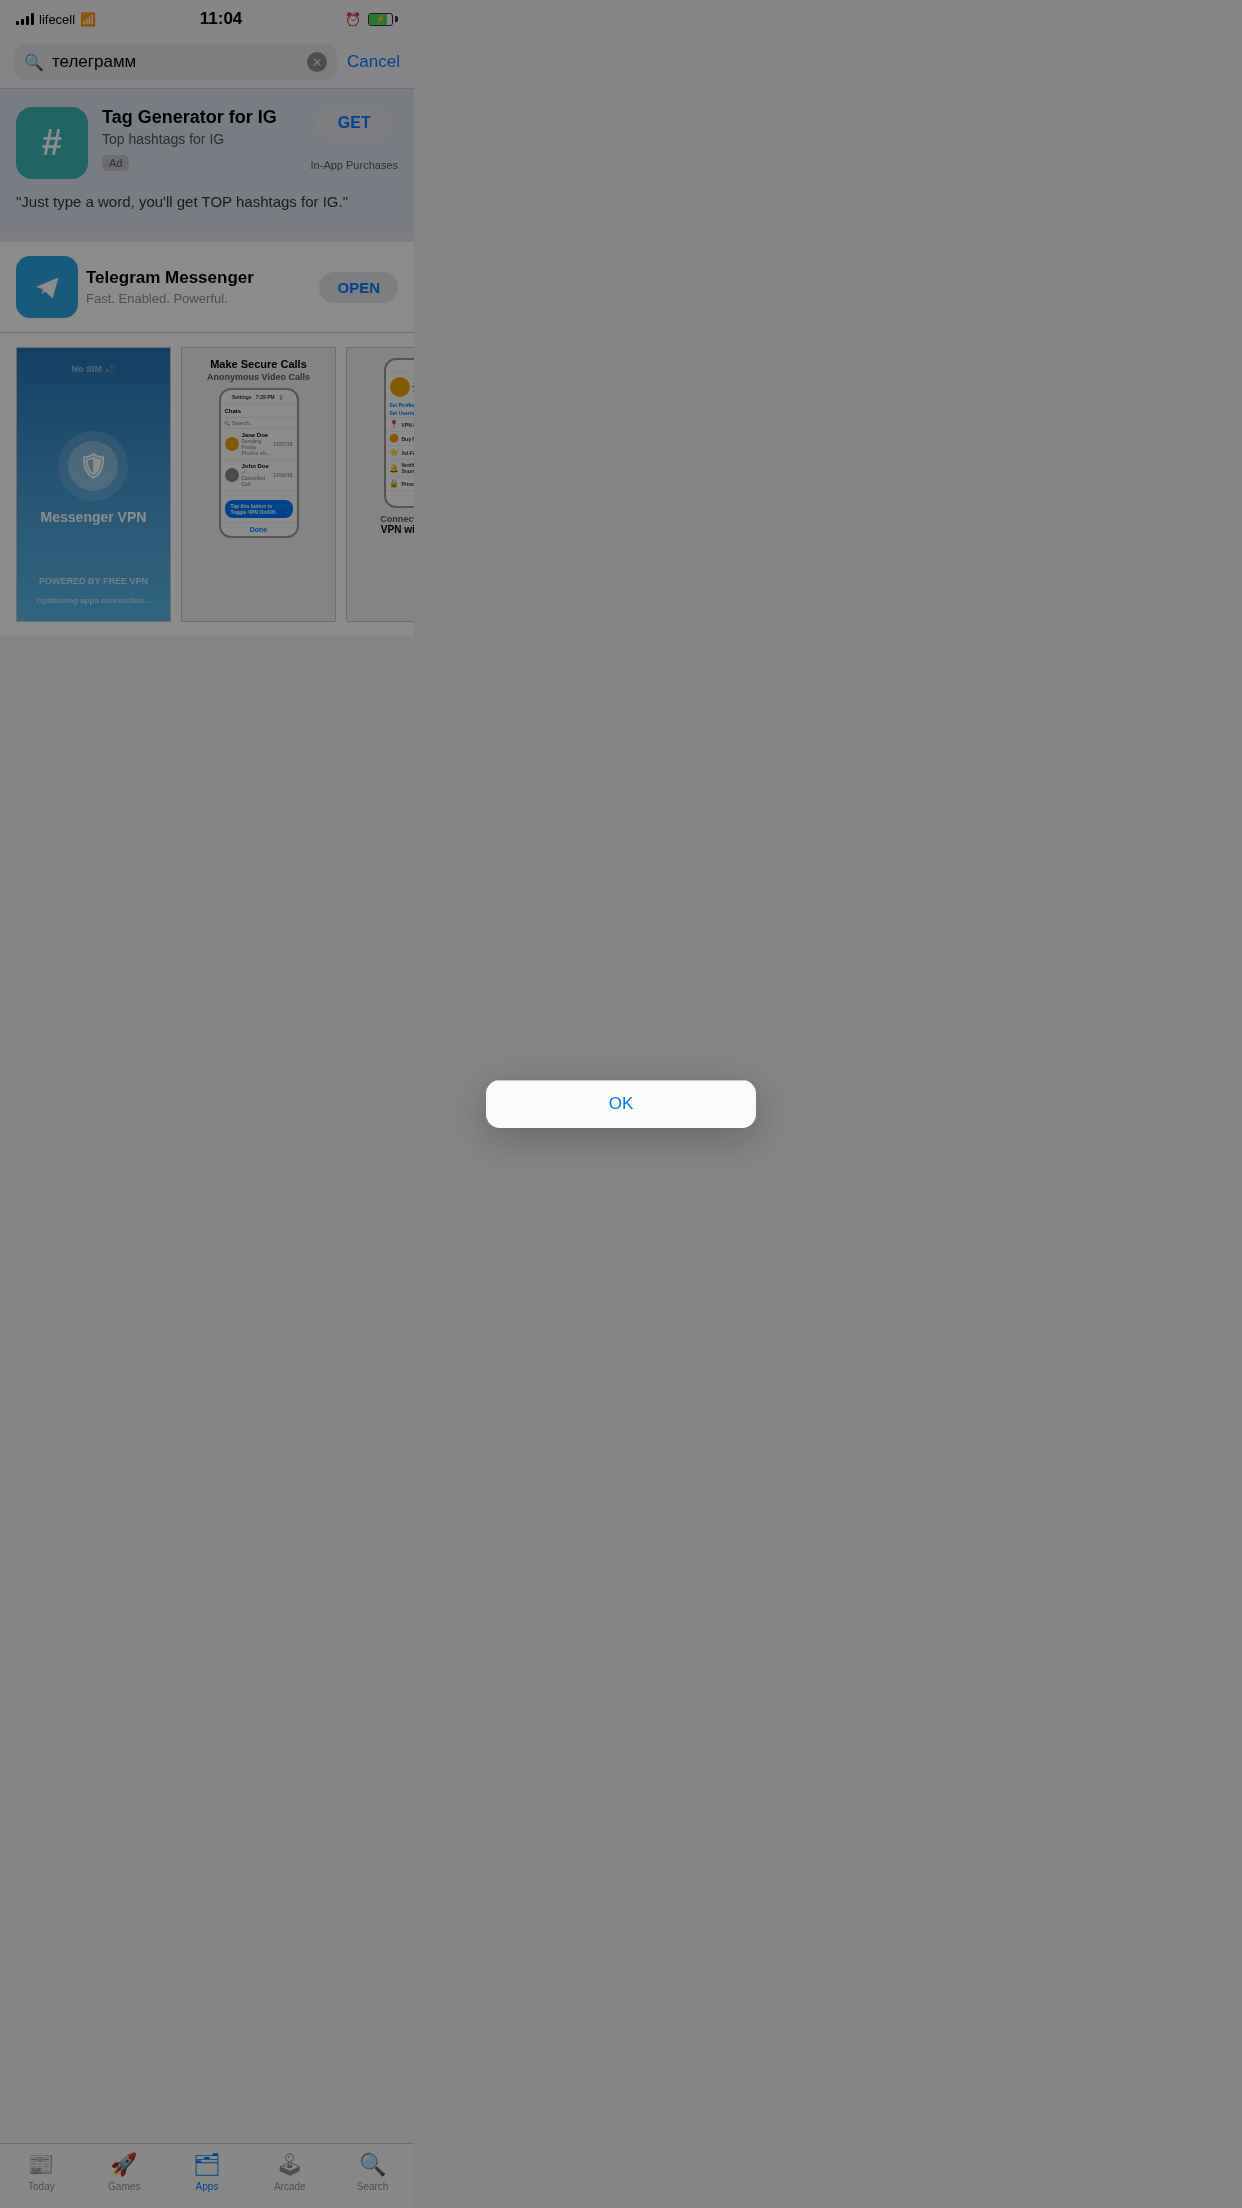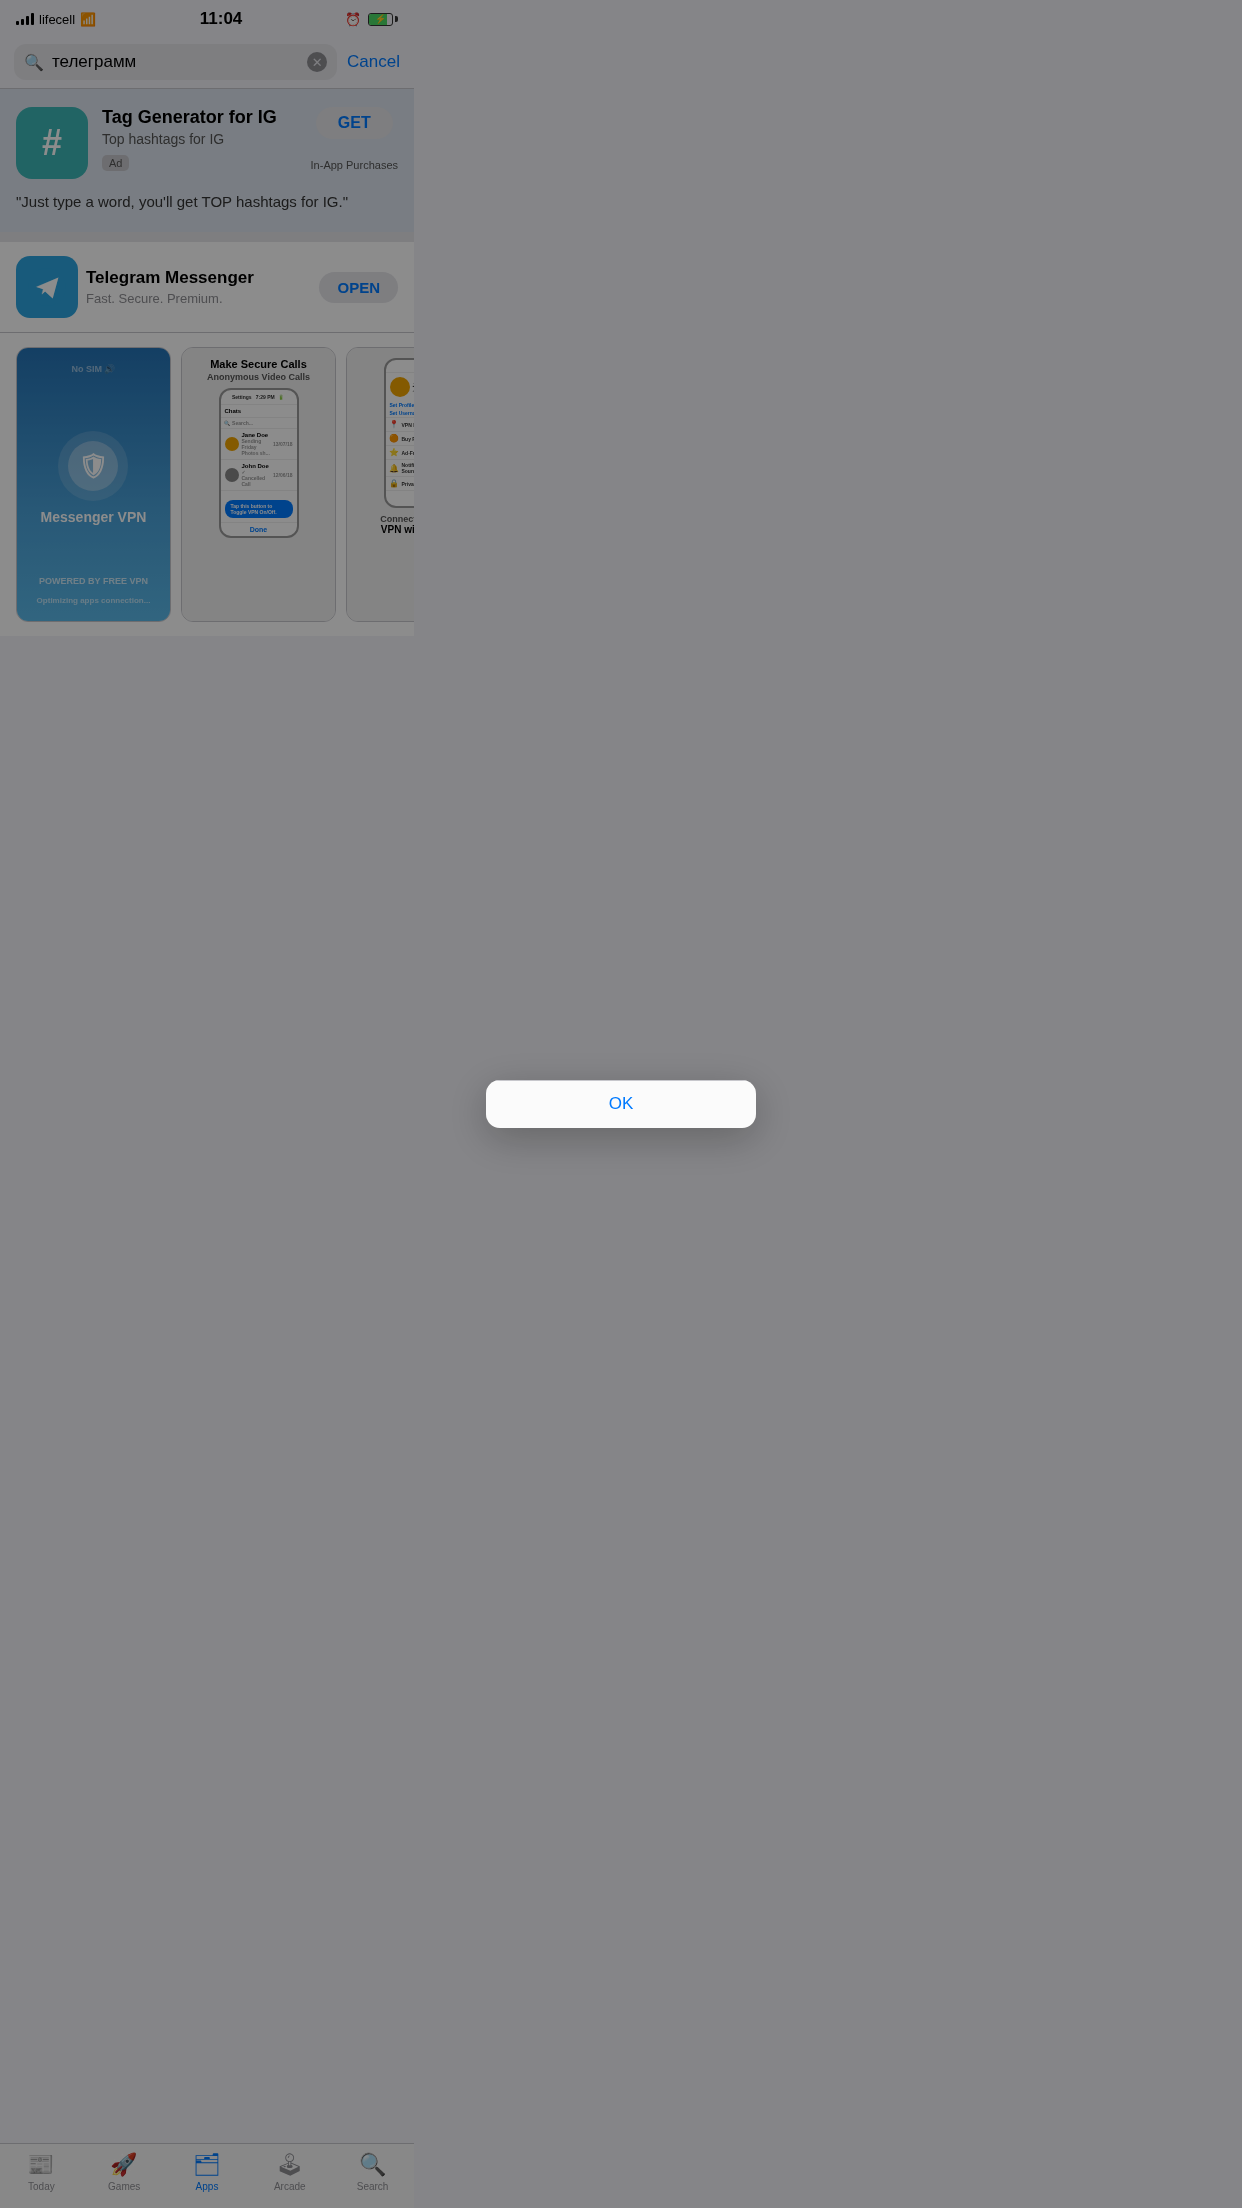--- a/index.html
+++ b/index.html
@@ -186,21 +186,21 @@
     .screenshots-strip {
       display: flex;
       gap: 10px;
       padding: 14px 16px;
       background: #fff;
       overflow: hidden;
     }
     .screenshot-thumb {
       width: 155px;
       height: 275px;
-      border-radius: 12px;
+      border-radius: 1px;
       overflow: hidden;
       flex-shrink: 0;
       border: 0.5px solid #c7c7cc;
     }
     .screenshot-inner {
       width: 100%; height: 100%;
       display: flex; align-items: center; justify-content: center;
       font-size: 11px;
       color: #fff;
       font-weight: 600;
@@ -344,21 +344,21 @@
 <div class="result-item">
   <div class="telegram-icon">
     <svg class="telegram-svg" viewBox="0 0 60 60">
       <circle cx="30" cy="30" r="30" fill="#2ca5e0"></circle>
       <path d="M12 29.5 L48 15 L39 48 L27 37 L21 42 L23 32 L40 20 L24 33 Z" fill="white" opacity="0.3"></path>
       <path d="M13 30 L48 15 L39 48 L27 37 L22 42 L24 33 L40 21 L25 34 Z" fill="white"></path>
     </svg>
   </div>
   <div class="result-info">
     <div class="result-title">Telegram Messenger</div>
-    <div class="result-sub">Fast. Secure. Premium.</div>
+    <div class="result-sub">Fast. Enabled. Powerful.</div>
   </div>
   <button class="open-btn">OPEN</button>
 </div>
 
 <div class="screenshots-strip">
 
   <div class="screenshot-thumb">
     <div class="screenshot-inner ss1">
       <div style="color:rgba(255,255,255,0.5);font-size:9px;margin-bottom:6px;text-align:center;">No SIM 🔊</div>
       <div style="flex:1;display:flex;align-items:center;justify-content:center;flex-direction:column;gap:8px;">

